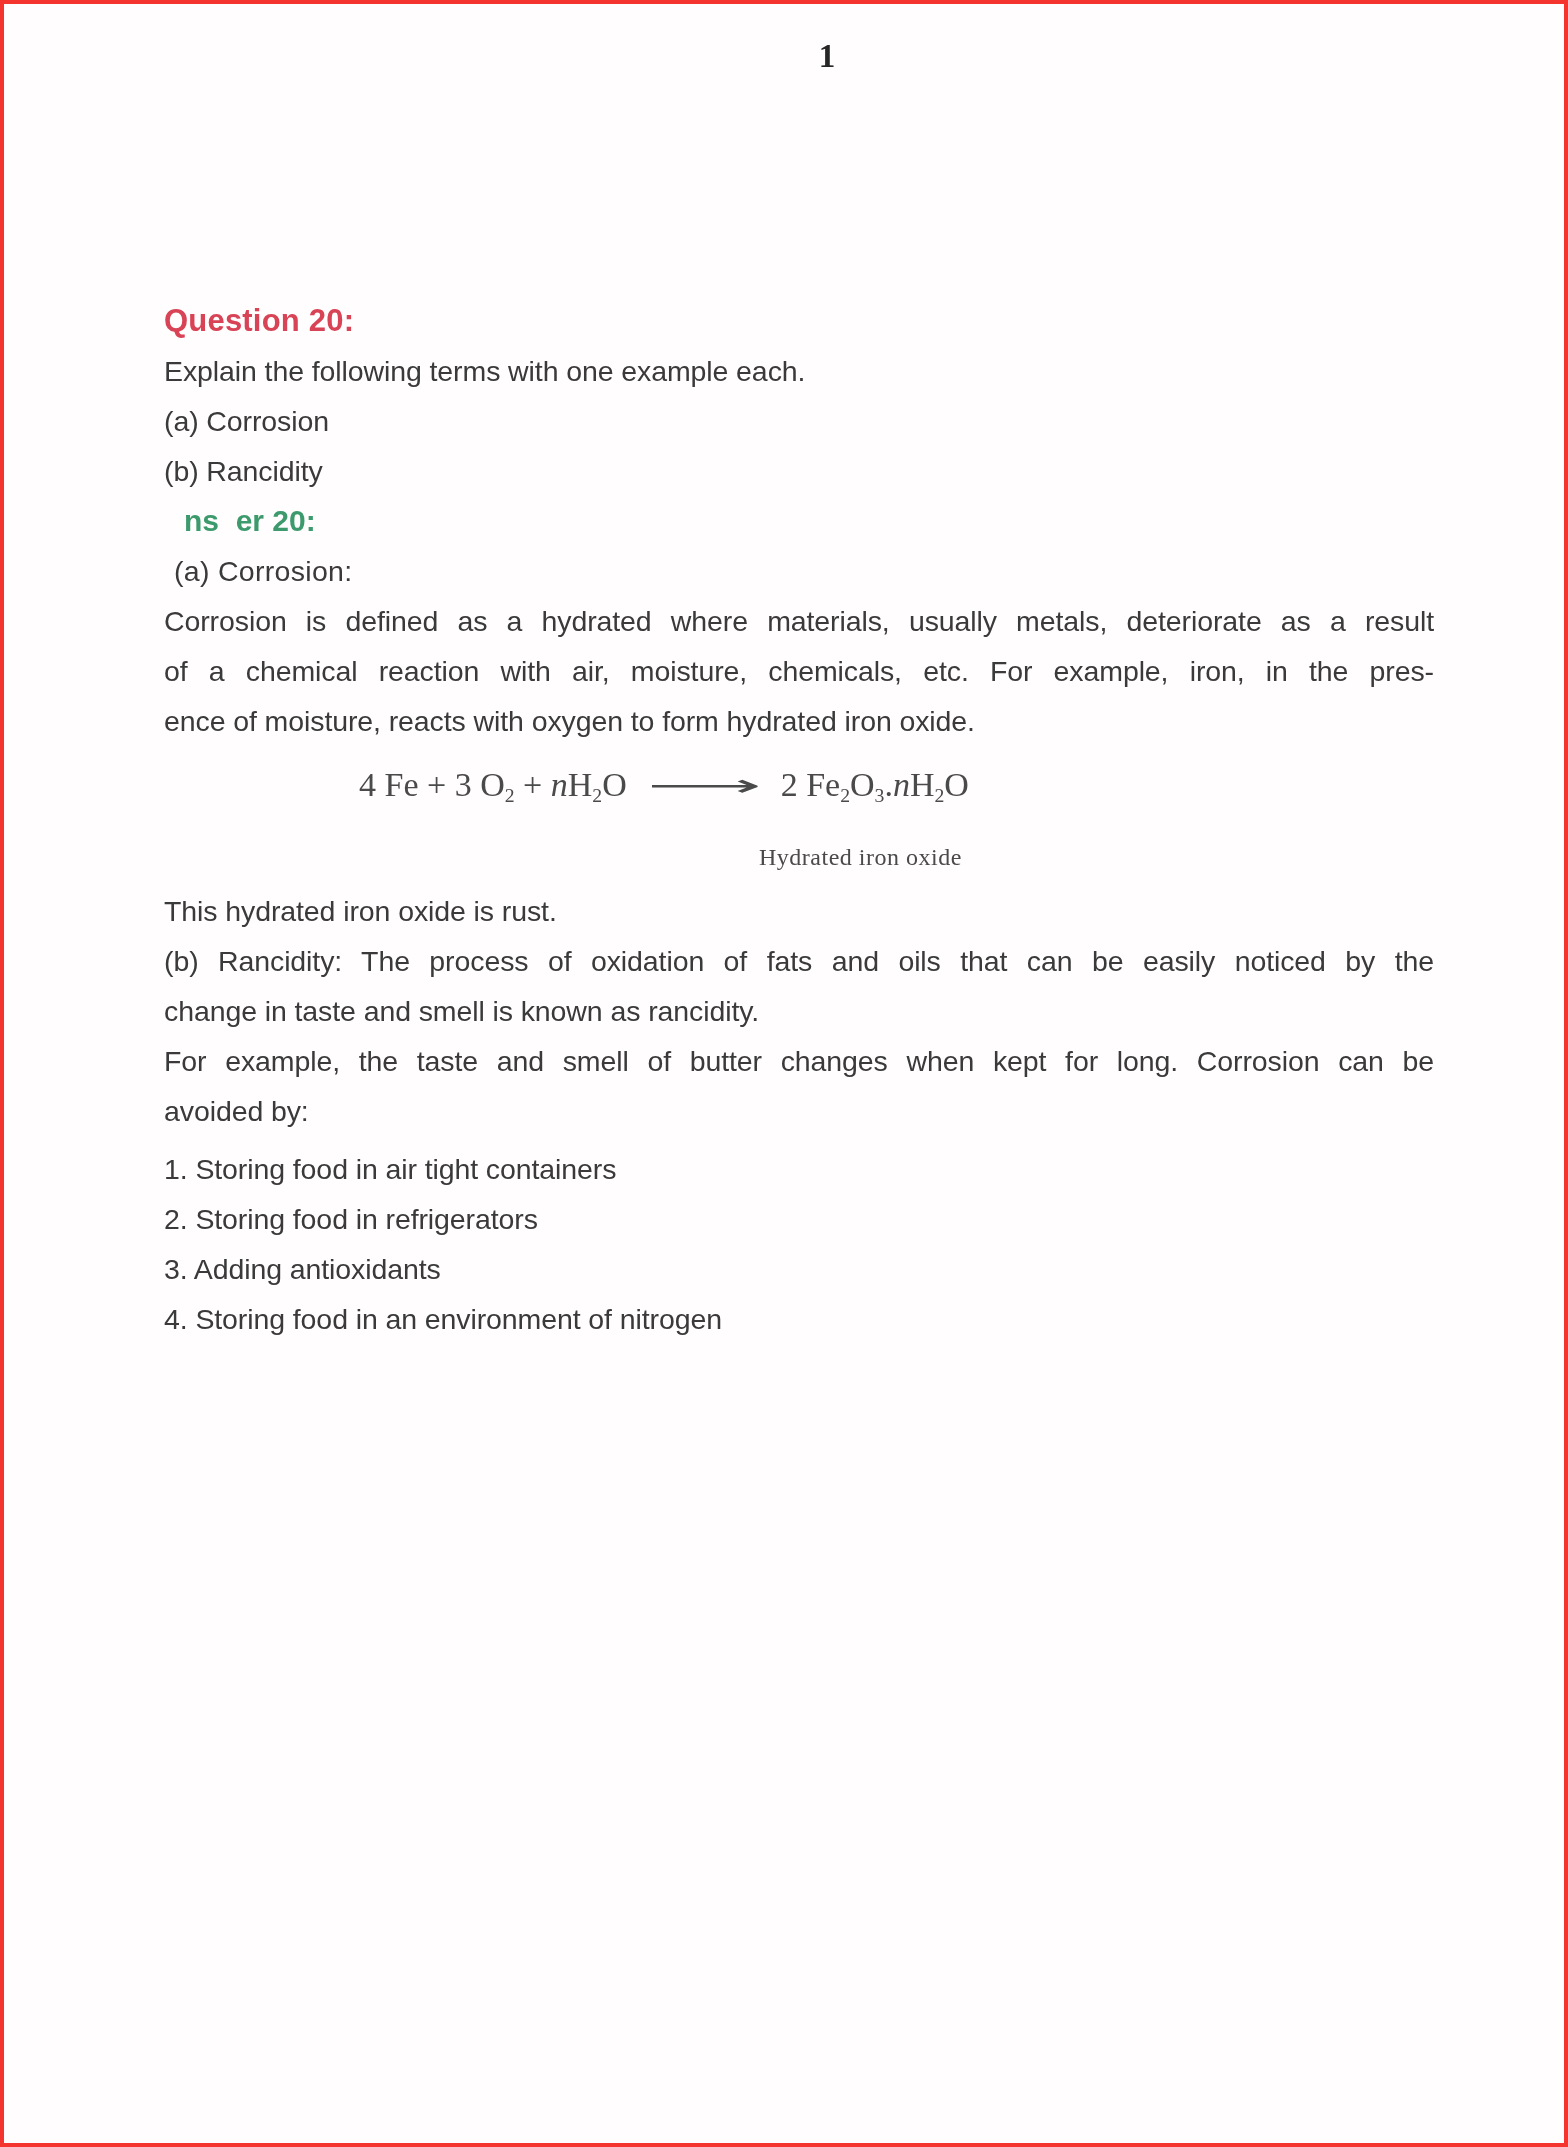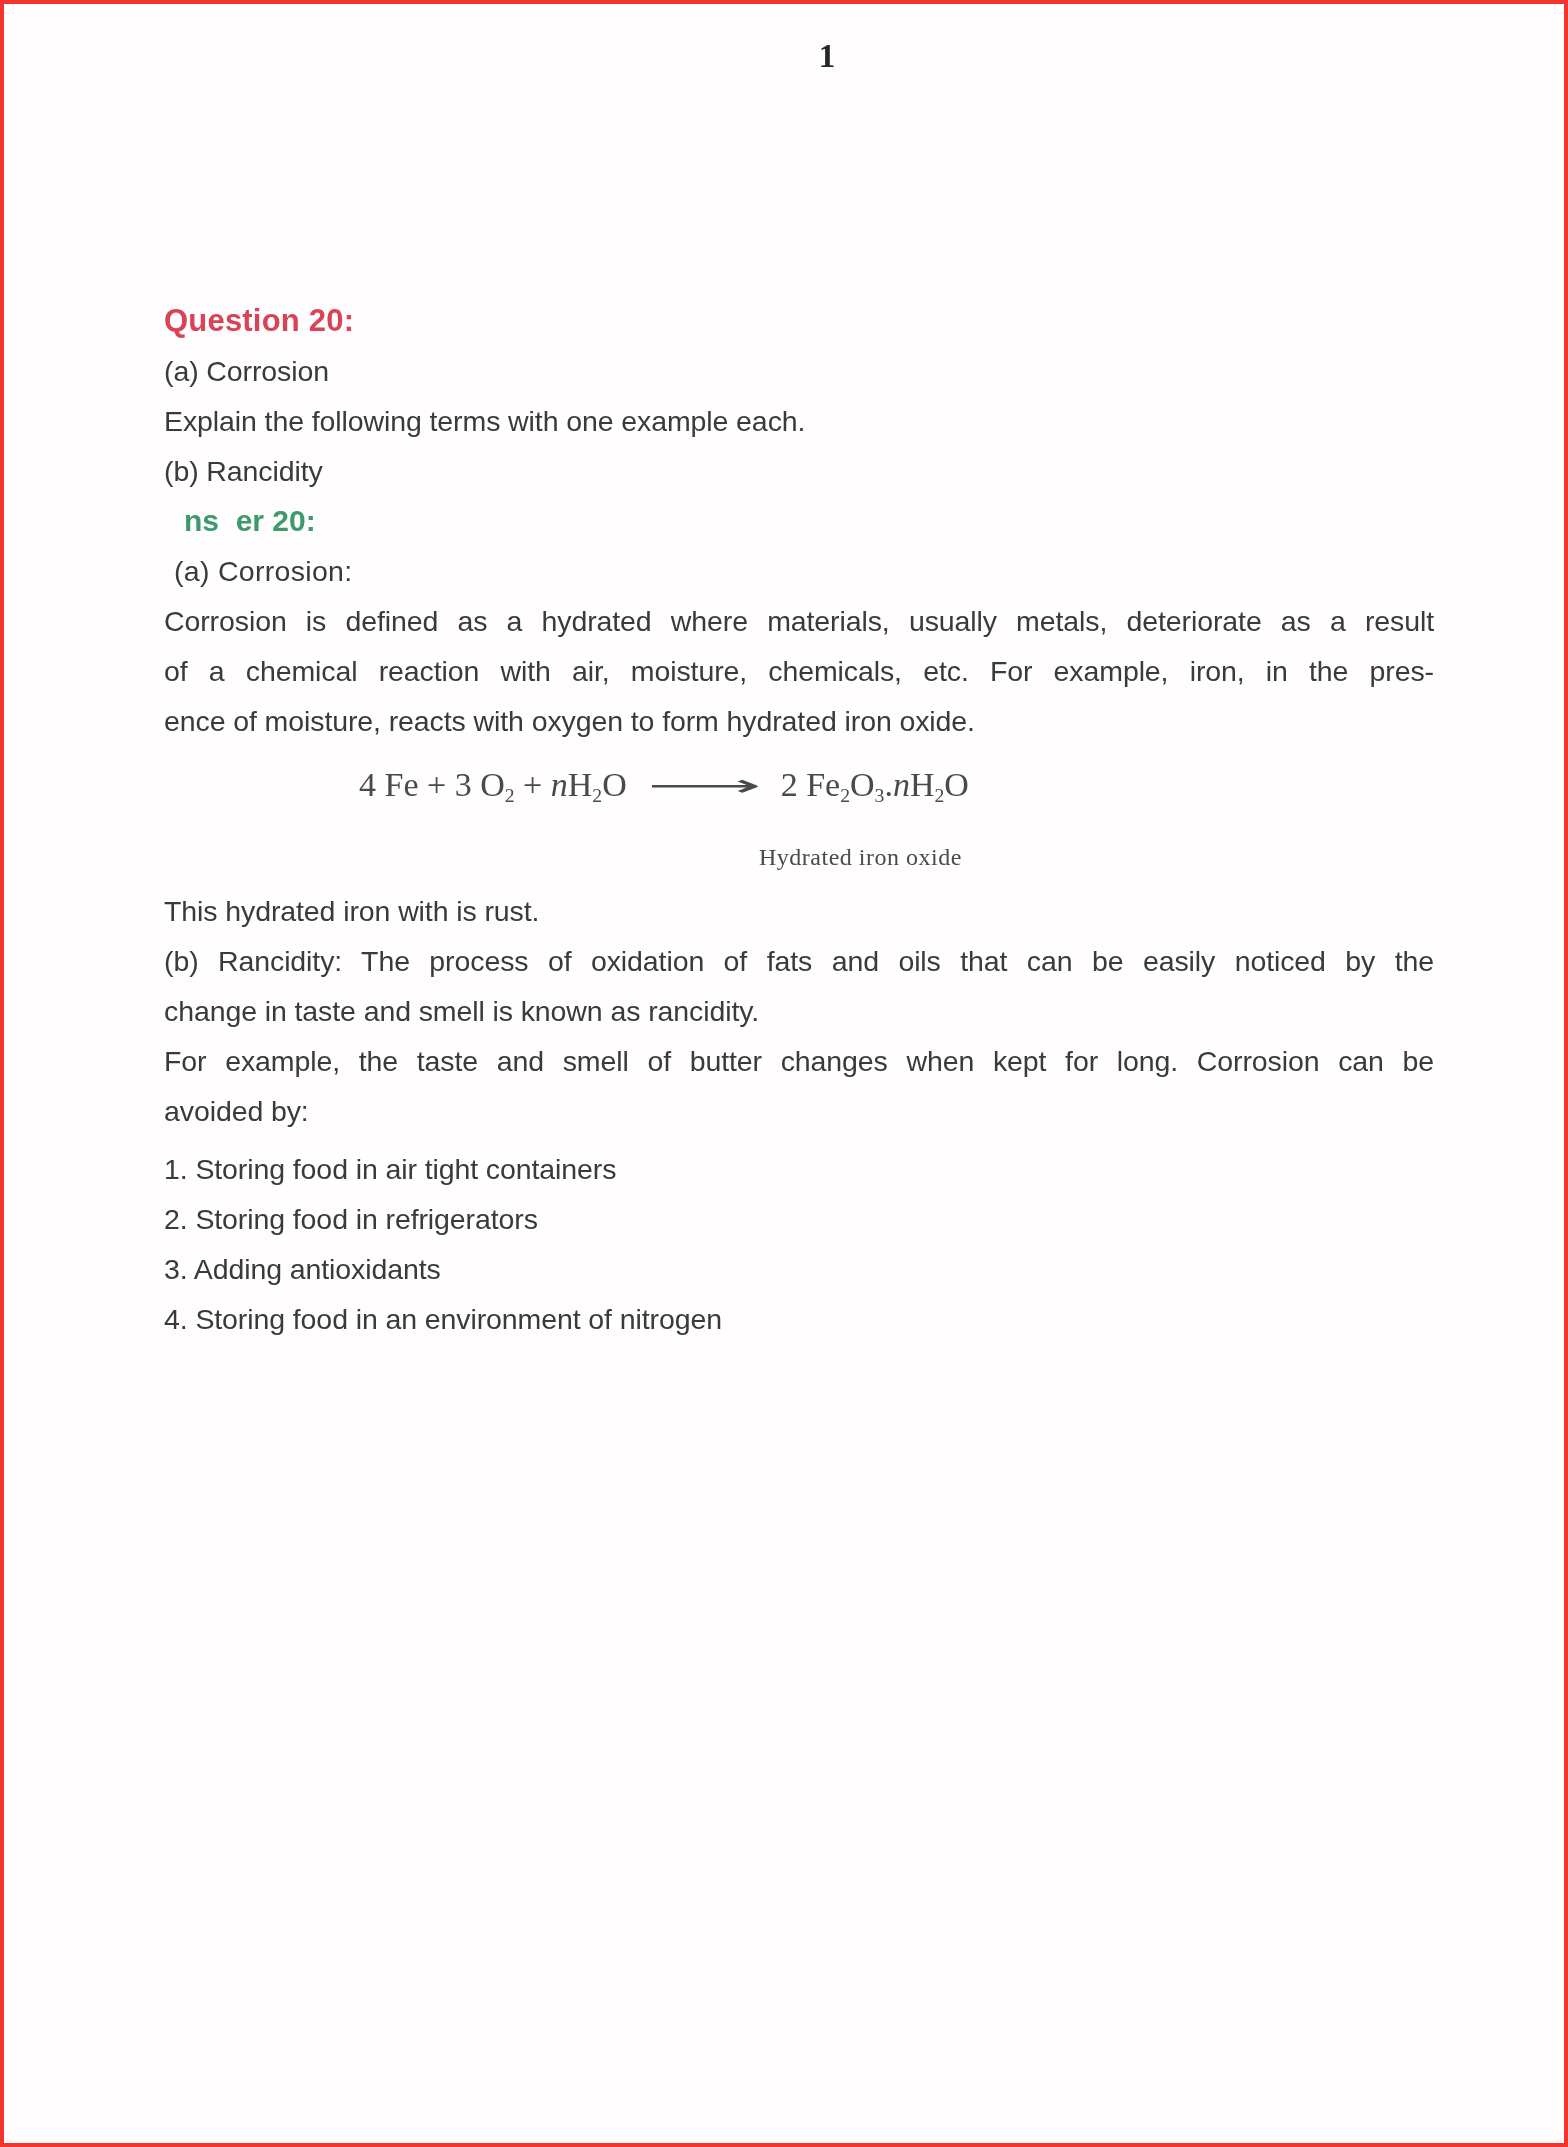--- a/index.html
+++ b/index.html
@@ -103,41 +103,41 @@
 <body>
 
 <div class="sheet">
   <div class="content">
 
     <div class="page-number">1</div>
 
     <div class="q-heading">Question 20:</div>
 
     <div>
+        <div class="line">Explain the following terms with one example each.</div>
         <div class="line">(a) Corrosion</div>
-        <div class="line">Explain the following terms with one example each.</div>
         <div class="line">(b) Rancidity</div>
       </div>
 
     <div class="a-heading">ns  er 20:</div>
 
     <div class="a-subheading">(a) Corrosion:</div>
 
     <div>
         <div class="line justify">Corrosion is defined as a hydrated where materials, usually metals, deteriorate as a result</div>
         <div class="line justify">of a chemical reaction with air, moisture, chemicals, etc. For example, iron, in the pres-</div>
         <div class="line">ence of moisture, reacts with oxygen to form hydrated iron oxide.</div>
       </div>
 
     <div class="equation-block">
       <div class="equation"><span>4 Fe + 3 O</span><span class="sub">2</span><span> + </span><span class="ital">n</span><span>H</span><span class="sub">2</span><span>O</span><span class="arrow">⟶</span><span>2 Fe</span><span class="sub">2</span><span>O</span><span class="sub">3</span><span>.</span><span class="ital">n</span><span>H</span><span class="sub">2</span><span>O</span></div>
       <div class="equation-label">Hydrated iron oxide</div>
     </div>
 
-    <div class="line after-equation">This hydrated iron with is rust.</div>
+    <div class="line after-equation">This hydrated iron oxide is rust.</div>
 
     <div>
         <div class="line justify">(b) Rancidity: The process of oxidation of fats and oils that can be easily noticed by the</div>
         <div class="line">change in taste and smell is known as rancidity.</div>
       </div>
 
     <div>
         <div class="line justify">For example, the taste and smell of butter changes when kept for long. Corrosion can be</div>
         <div class="line">avoided by:</div>
       </div>

